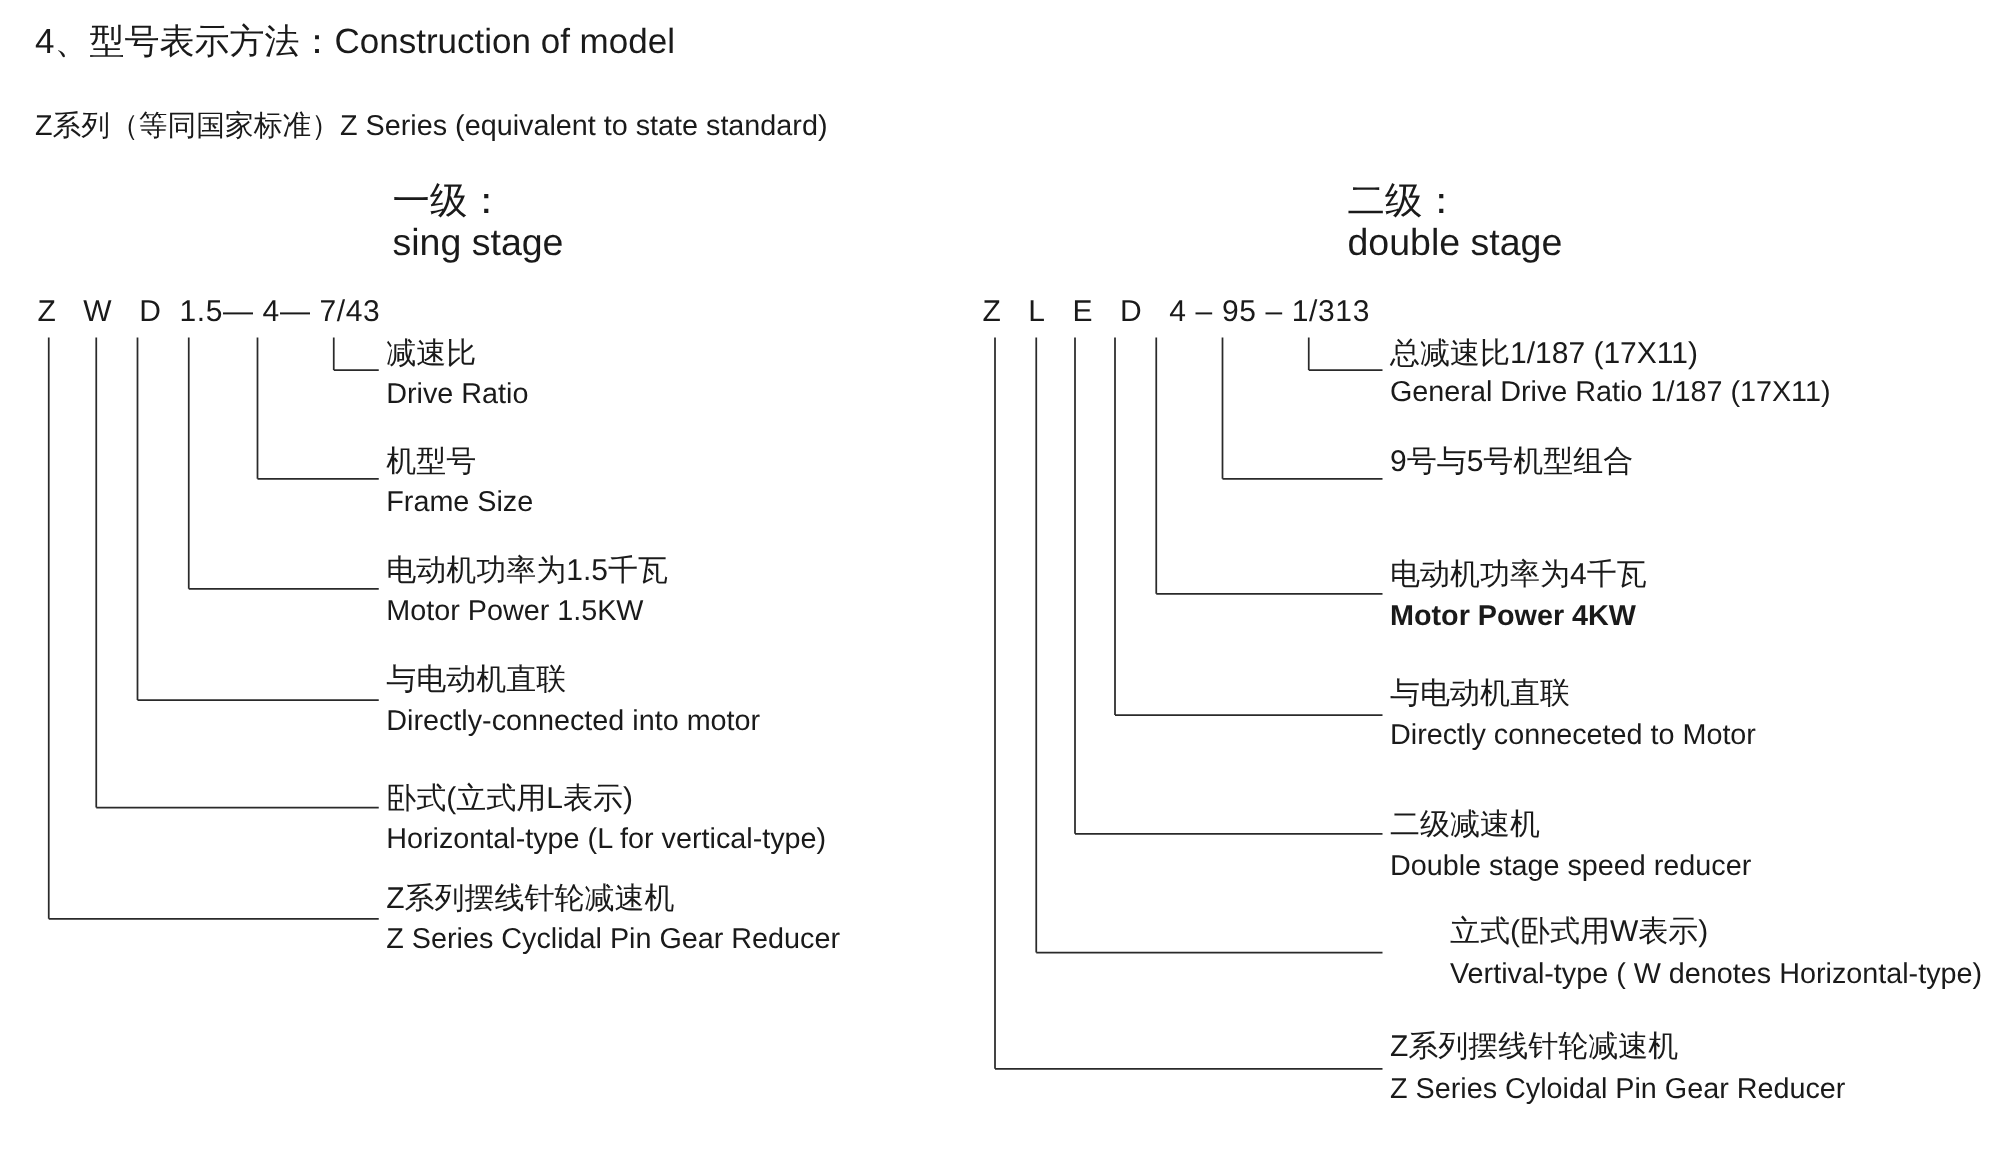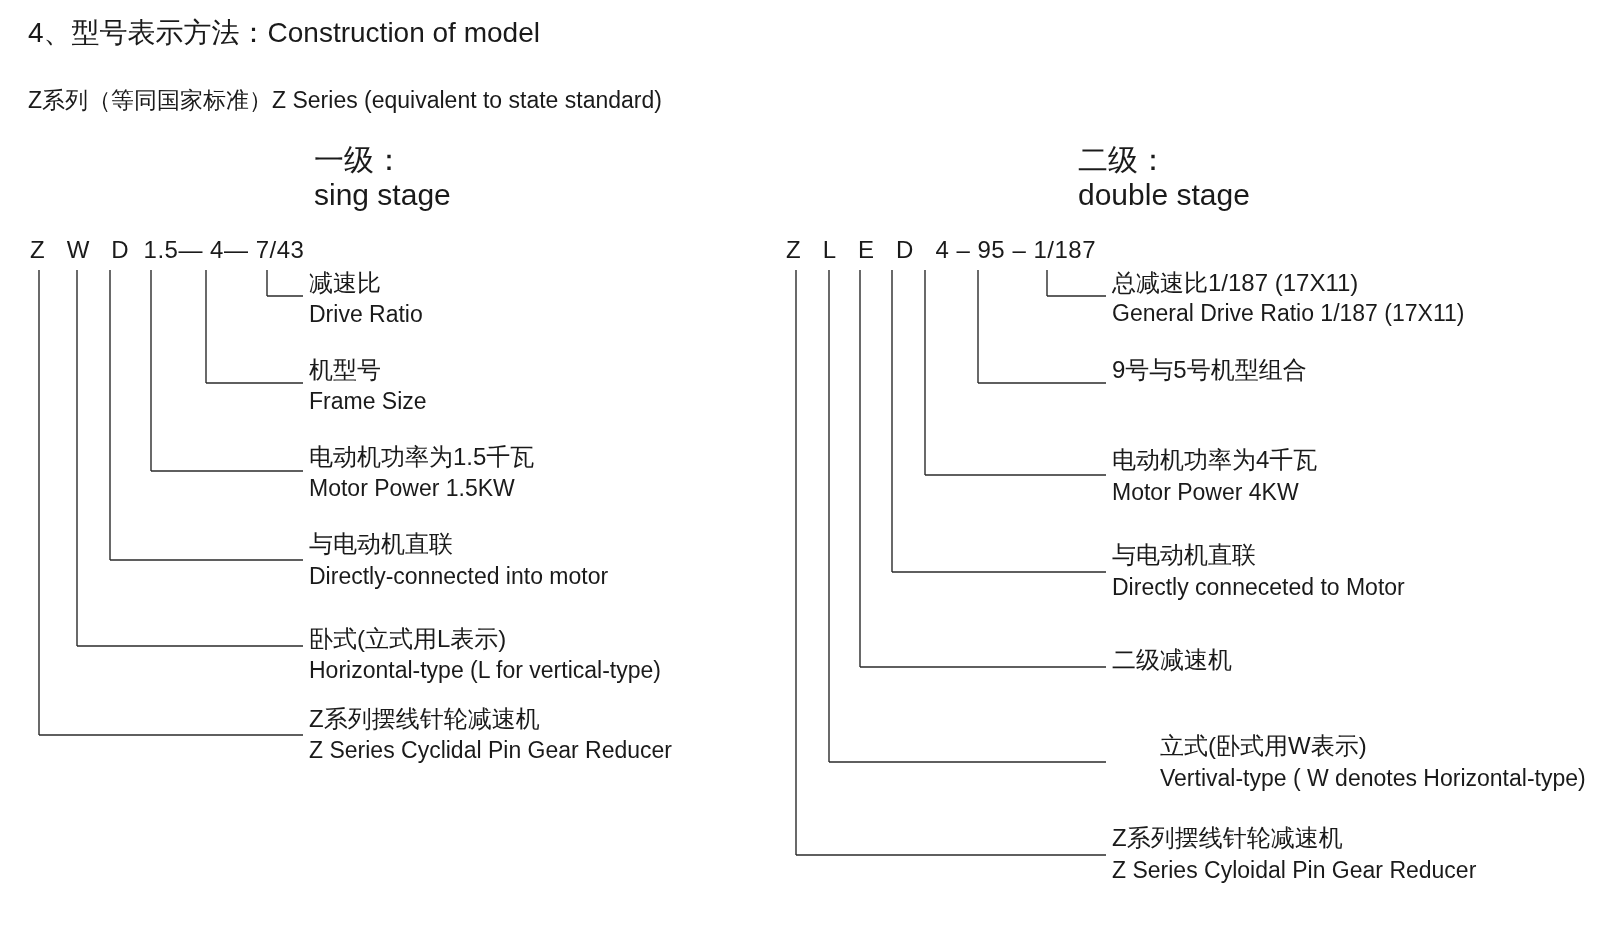--- a/index.html
+++ b/index.html
@@ -97,40 +97,41 @@
 
 <div class="abs code" style="top:236px; left:786px;">
   <span>Z</span>&nbsp;&nbsp;
   <span>L</span>&nbsp;&nbsp;
   <span>E</span>&nbsp;&nbsp;
   <span>D</span>&nbsp;&nbsp;
   <span>4</span>
   <span>–</span>
   <span>95</span>
   <span>–</span>
-  <span>1/187</span>
+  <span>1/313</span>
 </div>
 
 <div class="abs" style="left:1112px; top:270px;">
   <div class="lbl-zh">总减速比1/187 (17X11)</div>
   <div class="lbl-en" style="margin-top:4px;">General Drive Ratio 1/187 (17X11)</div>
 </div>
 <div class="abs" style="left:1112px; top:357px;">
   <div class="lbl-zh">9号与5号机型组合</div>
 </div>
 <div class="abs" style="left:1112px; top:447px;">
   <div class="lbl-zh">电动机功率为4千瓦</div>
-  <div class="lbl-en" style="margin-top:6px;">Motor Power 4KW</div>
+  <div class="lbl-en" style="margin-top:6px;font-weight:bold;">Motor Power 4KW</div>
 </div>
 <div class="abs" style="left:1112px; top:542px;">
   <div class="lbl-zh">与电动机直联</div>
   <div class="lbl-en" style="margin-top:6px;">Directly conneceted to Motor</div>
 </div>
 <div class="abs" style="left:1112px; top:647px;">
   <div class="lbl-zh">二级减速机</div>
+  <div class="lbl-en" style="margin-top:6px;">Double stage speed reducer</div>
 </div>
 <div class="abs" style="left:1160px; top:733px;">
   <div class="lbl-zh">立式(卧式用W表示)</div>
   <div class="lbl-en" style="margin-top:6px;">Vertival-type ( W denotes Horizontal-type)</div>
 </div>
 <div class="abs" style="left:1112px; top:825px;">
   <div class="lbl-zh">Z系列摆线针轮减速机</div>
   <div class="lbl-en" style="margin-top:6px;">Z Series Cyloidal Pin Gear Reducer</div>
 </div>
 

